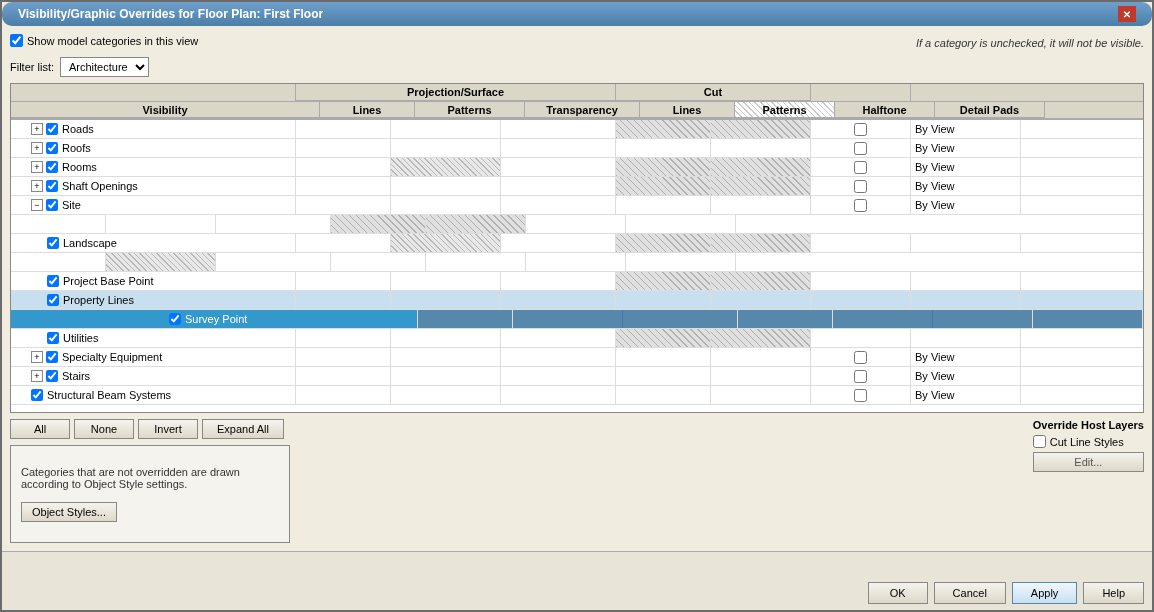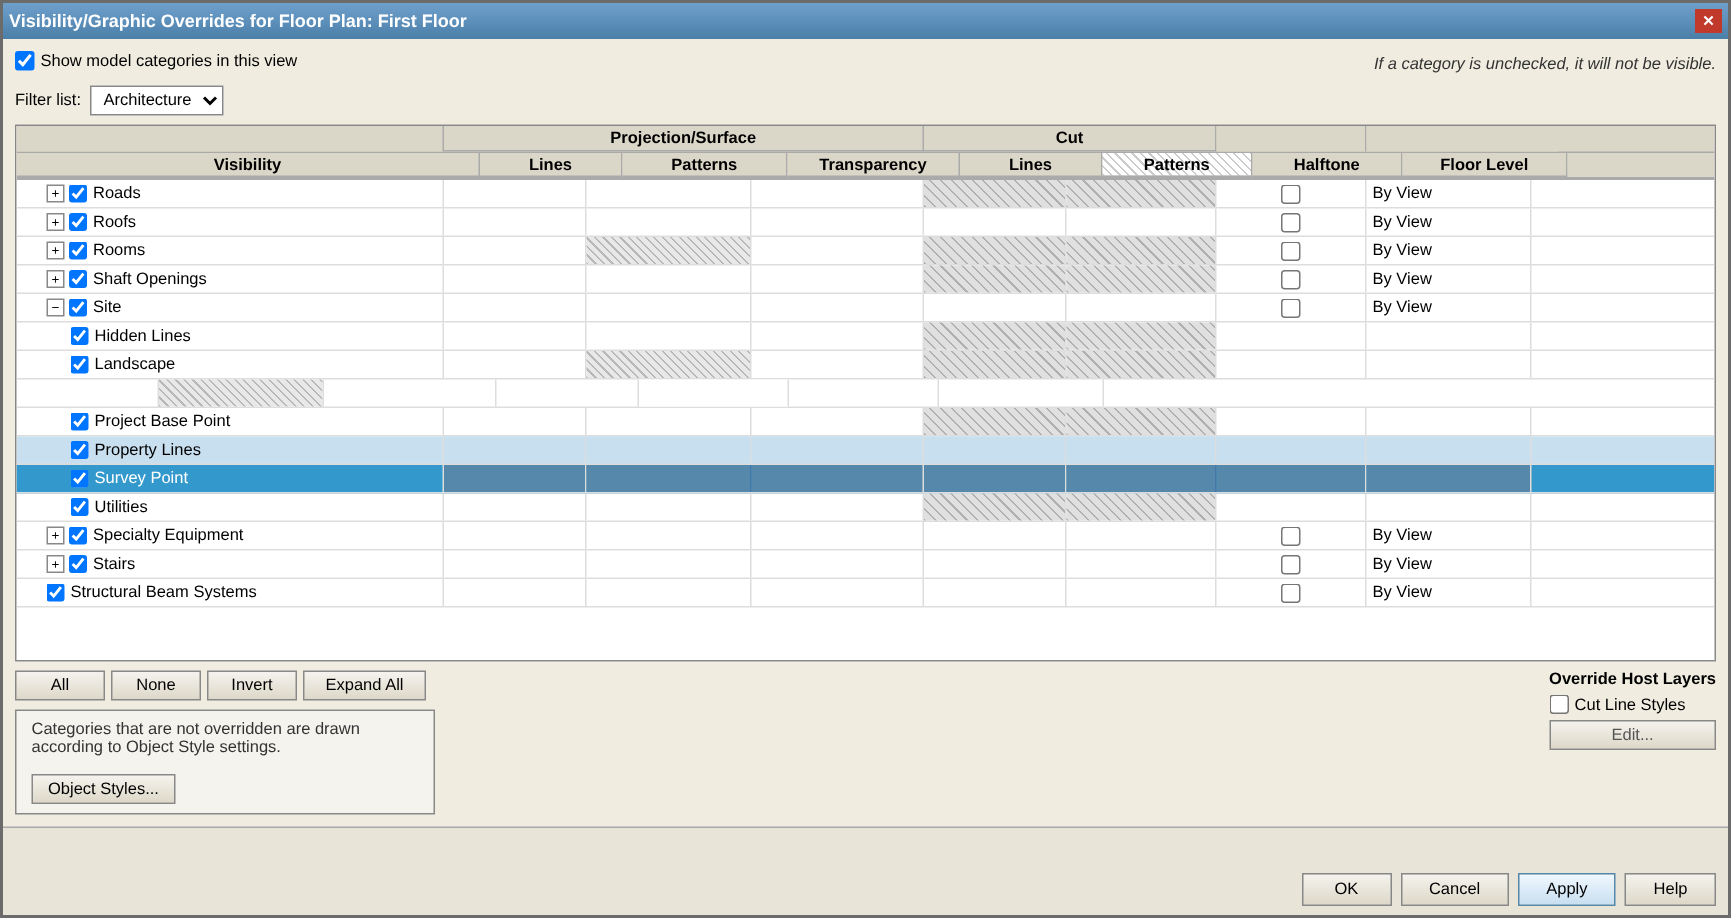--- a/index.html
+++ b/index.html
@@ -11,27 +11,28 @@
       border: 2px solid #6b6b6b;
       background: #f0ede0;
       display: flex;
       flex-direction: column;
       overflow: hidden;
     }
 
     .title-bar {
       background: linear-gradient(to bottom, #6fa0cc, #4a7fa8);
       color: white;
-      padding: 4px 4px;
+      padding: 4px 16px;
       display: flex;
       justify-content: space-between;
       align-items: center;
       font-size: 12px;
       font-weight: bold;
       min-height: 24px;
+      border-radius: 10px;
     }
 
     .title-bar-close {
       background: #c0392b;
       color: white;
       border: none;
       width: 18px;
       height: 16px;
       cursor: pointer;
       font-size: 10px;
@@ -138,20 +139,21 @@
     .table-row {
       display: flex;
       align-items: stretch;
       border-bottom: 1px solid #ddd;
       min-height: 18px;
     }
 
     .table-row.selected {
       background: #3399cc;
       color: white;
+      justify-content: flex-end;
     }
 
     .table-row.highlighted {
       background: #c8dff0;
     }
 
     .cell {
       display: flex;
       align-items: center;
       padding: 1px 4px;
@@ -235,21 +237,21 @@
       font-size: 11px;
       border: 1px solid #888;
       background: linear-gradient(to bottom, #f5f3ee, #ddd8c8);
       cursor: pointer;
       min-width: 60px;
     }
 
     .info-box {
       border: 1px solid #888;
       background: #f5f3ee;
-      padding: 6px 10px;
+      padding: 20px 10px;
       font-size: 11px;
       color: #333;
       width: 280px;
       min-height: 50px;
     }
 
     .override-box {
       margin-left: auto;
       display: flex;
       flex-direction: column;
@@ -381,21 +383,21 @@
       </div>
 
       <div class="header-row2" style="height: 18px;">
         <div class="th col-vis" style="display:flex;align-items:center;justify-content:center;">Visibility</div>
         <div class="th cell-lines" style="display:flex;align-items:center;justify-content:center;">Lines</div>
         <div class="th" style="width:110px;flex-shrink:0;border-right:1px solid #aaa;display:flex;align-items:center;justify-content:center;">Patterns</div>
         <div class="th" style="width:115px;flex-shrink:0;border-right:1px solid #aaa;display:flex;align-items:center;justify-content:center;">Transparency</div>
         <div class="th cell-cut-lines" style="display:flex;align-items:center;justify-content:center;">Lines</div>
         <div class="th cell-pattern-cut" style="display:flex;align-items:center;justify-content:center;">Patterns</div>
         <div class="th cell-halftone" style="display:flex;align-items:center;justify-content:center;">Halftone</div>
-        <div class="th cell-detail" style="display:flex;align-items:center;justify-content:center;">Floor Level</div>
+        <div class="th cell-detail" style="display:flex;align-items:center;justify-content:center;">Detail Pads</div>
         <div style="width:18px;flex-shrink:0;background:#dbd7c8;"></div>
       </div>
 
       <div class="table-body">
 
         <div class="table-row">
           <div class="cell cell-vis indent-1">
             <div class="expand-icon">+</div>
             <input type="checkbox" checked="" class="row-checkbox" style="">
             <span class="row-label">Roads</span>
@@ -483,24 +485,20 @@
           <div class="cell" style="width:100px;flex-shrink:0;border-right:1px solid #ddd;"></div>
           <div class="cell cell-halftone">
               <input type="checkbox" style="">
             </div>
           <div class="cell cell-detail">
               <span>By View</span>
             </div>
         </div>
 
         <div class="table-row">
-          <div class="cell cell-vis indent-2">
-            <input type="checkbox" checked="" class="row-checkbox" style="">
-            <span class="row-label">Hidden Lines</span>
-          </div>
           <div class="cell cell-lines"></div>
           <div class="cell" style="width:110px;flex-shrink:0;border-right:1px solid #ddd;"></div>
           <div class="cell cell-transparency"></div>
           <div class="cell cell-cut-lines hatched-bg"></div>
           <div class="cell hatched-bg" style="width:100px;flex-shrink:0;border-right:1px solid #ddd;"></div>
           <div class="cell cell-halftone"></div>
           <div class="cell cell-detail"></div>
         </div>
 
         <div class="table-row">

